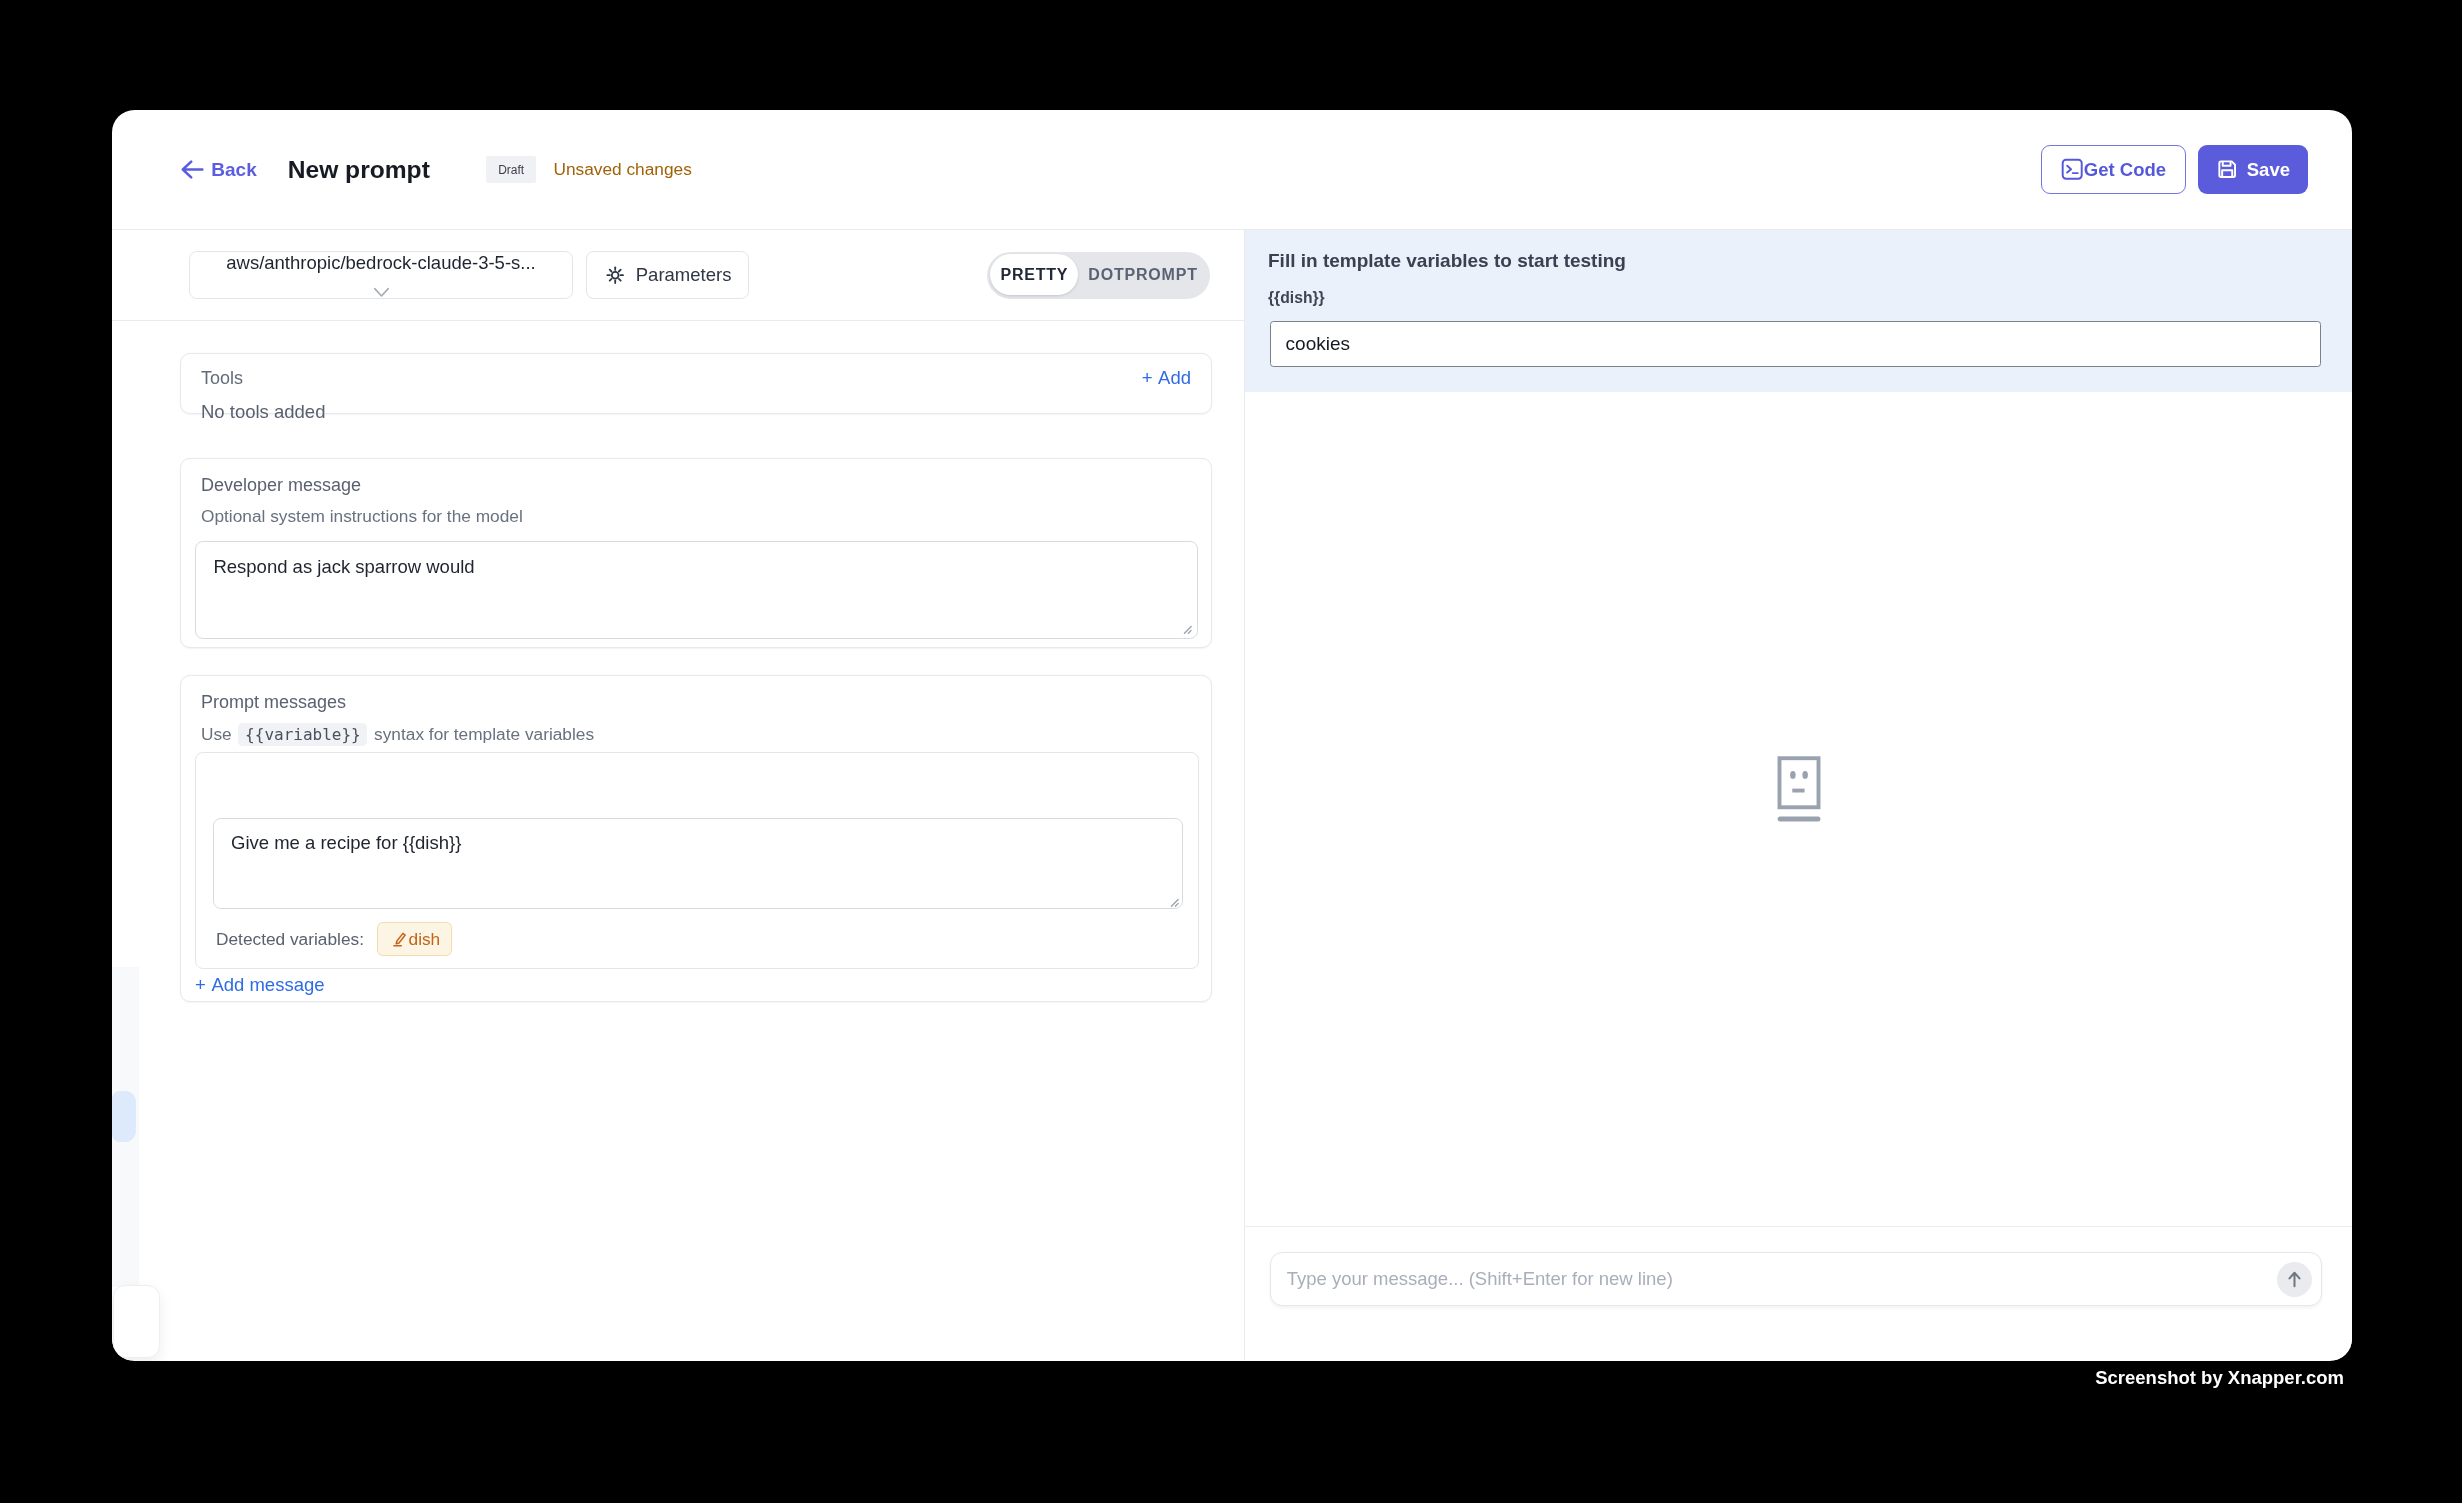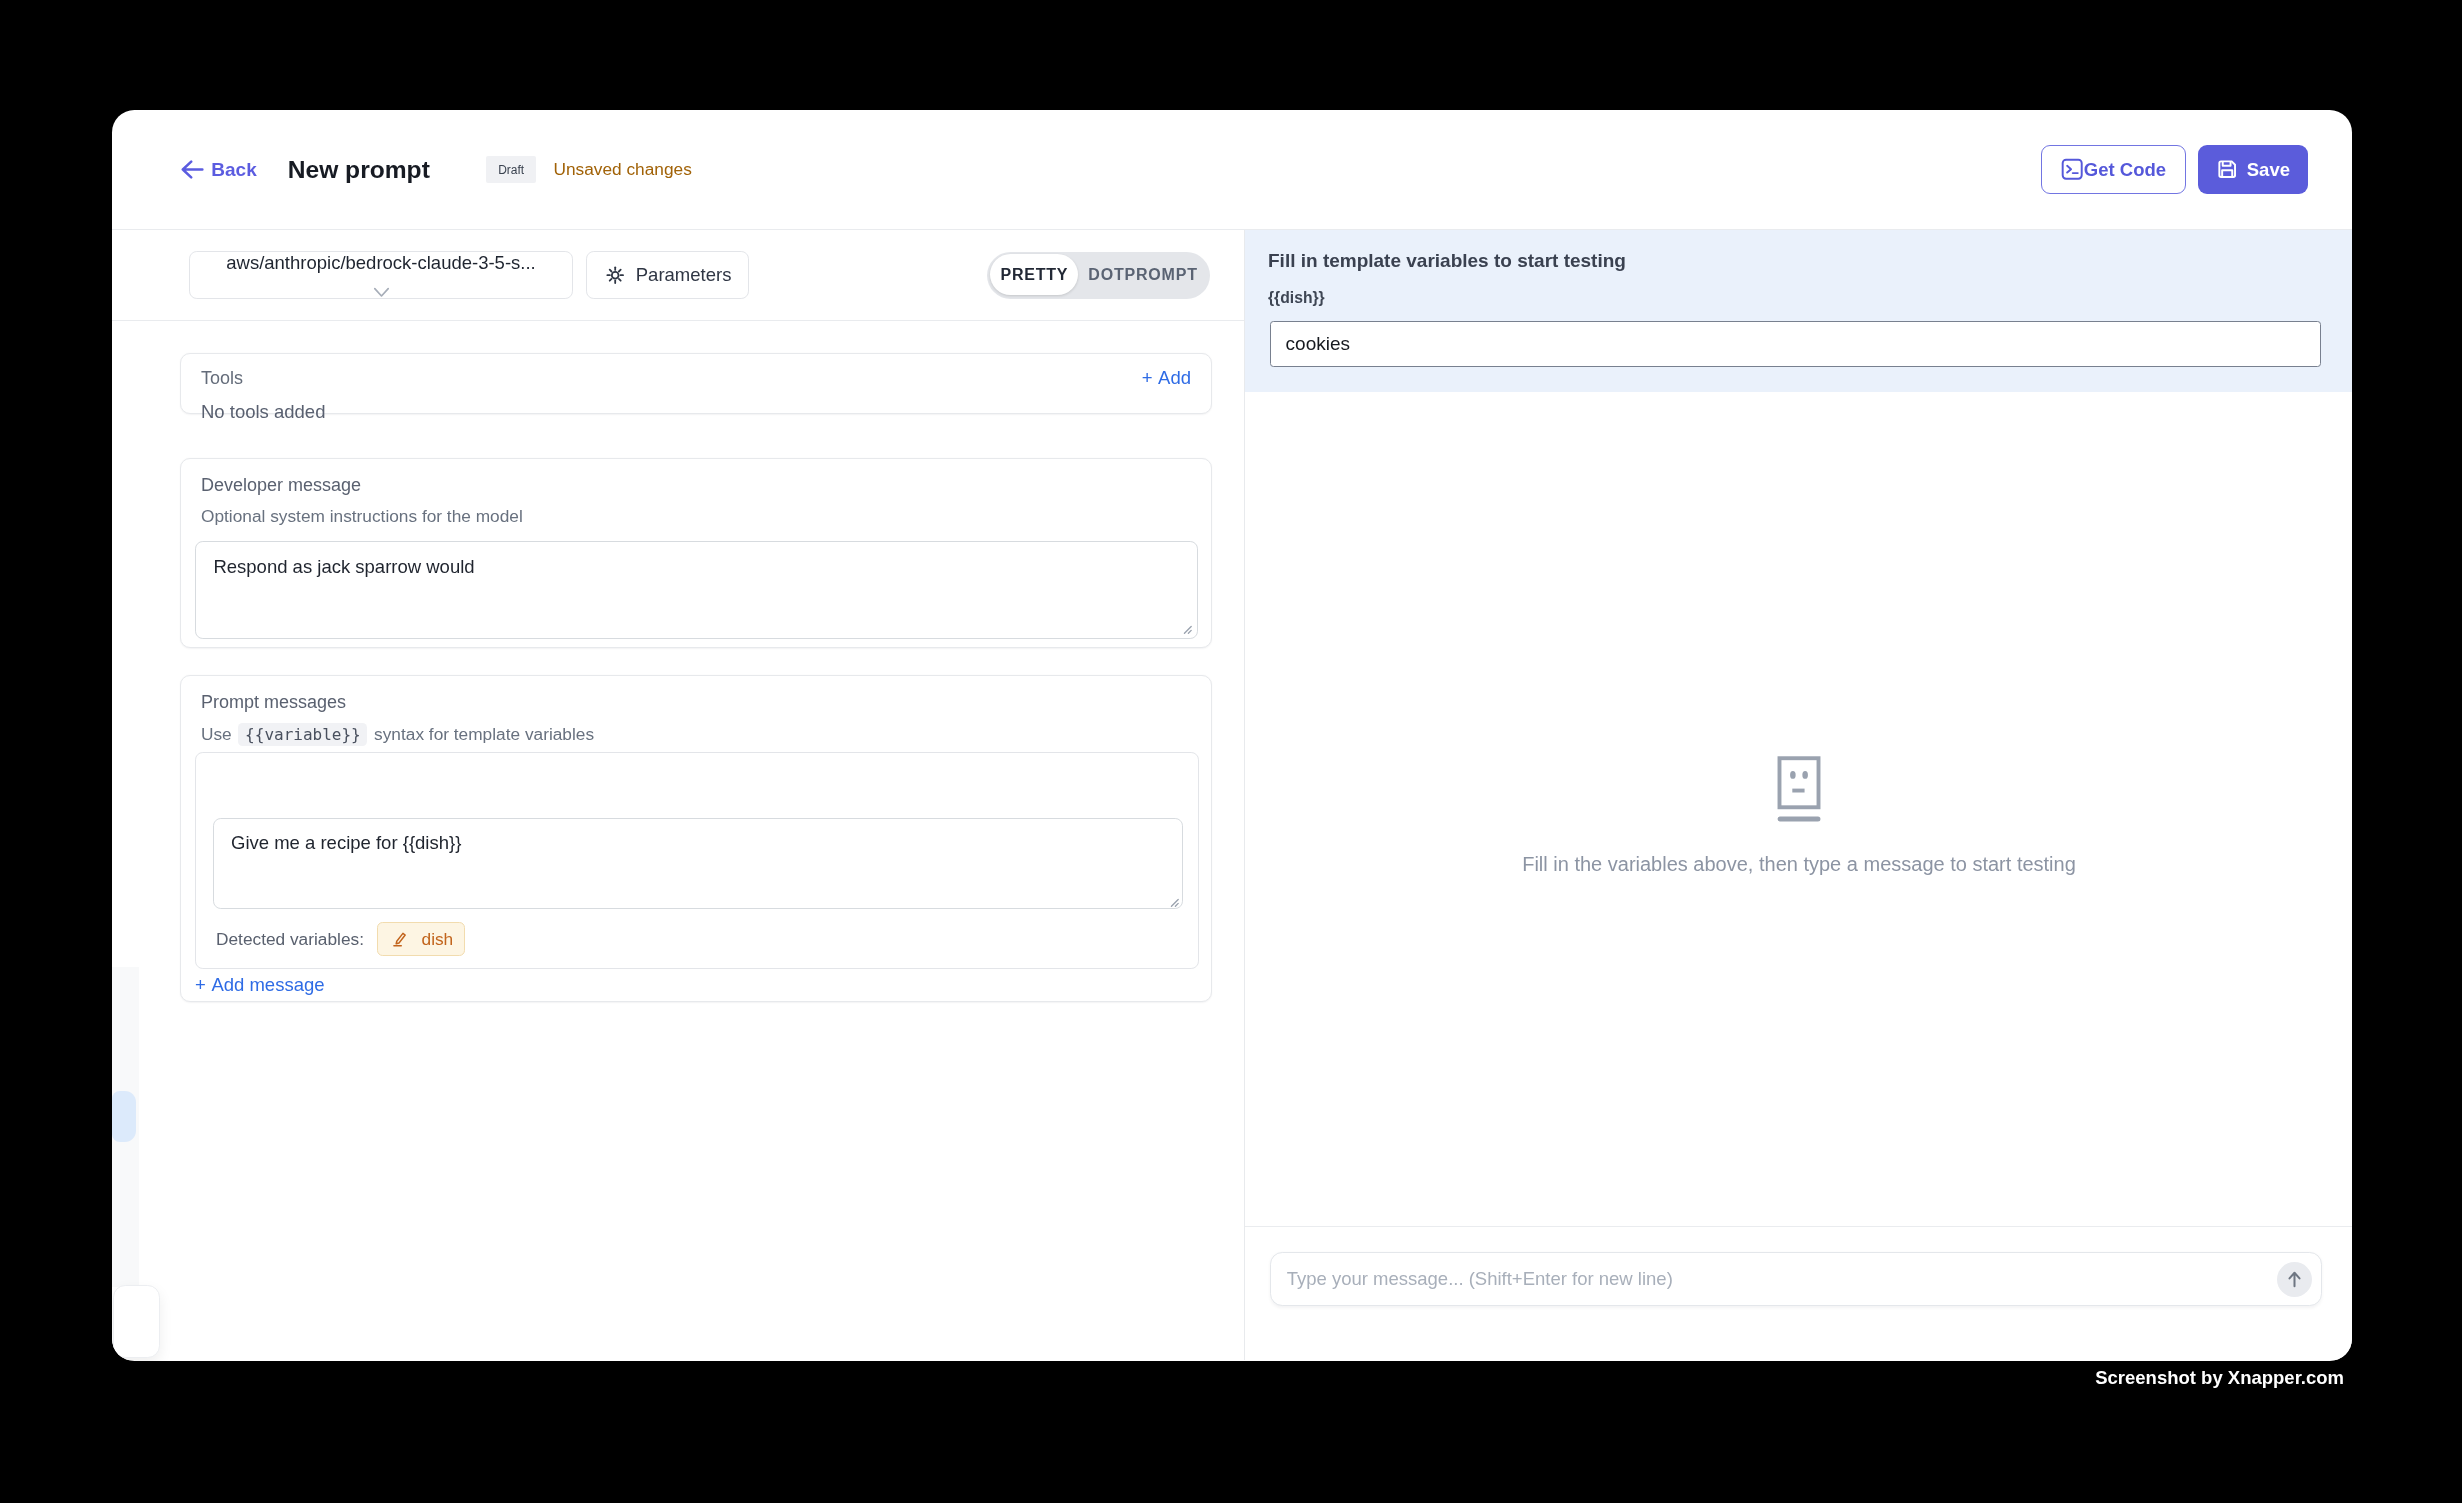--- a/index.html
+++ b/index.html
@@ -87,21 +87,21 @@
     height:57px; background:#F6F7F9; border-bottom:0.6px solid #E7E9EC;
     display:flex; align-items:center; padding:0 17px 0 20px;
   }
   .role-select { display:flex; align-items:center; gap:31px; cursor:pointer; }
   .role-select .val { font-size:19px; color:#1C212B; }
   .drag-handle { margin-left:auto; cursor:grab; }
   .msg-ta { position:absolute; left:17px; top:65px; width:970px; height:91px; }
   .detected-row { position:absolute; left:20px; top:169px; display:flex; align-items:center; gap:13.4px; }
   .detected-label { font-size:17.3px; color:#59606E; }
   .var-badge {
-    display:flex; align-items:center; gap:14px; background:#FDF5E3; border:1.1px solid #F2DCAE;
+    display:flex; align-items:center; gap:1px; background:#FDF5E3; border:1.1px solid #F2DCAE;
     border-radius:5.6px; padding:5.6px 11.2px; font-size:17.3px; color:#C2641C; cursor:pointer;
   }
   .add-msg { position:absolute; left:14px; top:298px; color:#2E6BE5; font-size:18.5px; font-weight:500; display:flex; gap:5.6px; align-items:center; cursor:pointer; }
   
   .edge-strip { position:absolute; left:0; top:737px; width:27px; height:320px; background:#F8F9FA; }
   .edge-bluepill { position:absolute; left:0; top:861px; width:23.5px; height:51px; background:#DCEAFB; border-radius:7.8px 11.2px 11.2px 7.8px; }
   .edge-whitebox { position:absolute; left:1.1px; top:1055px; width:47px; height:73px; background:#fff; border:0.6px solid #ECEEF1; border-radius:12.3px; box-shadow:0 5.6px 13.4px rgba(0,0,0,.07); }
   
   .right-panel { position:absolute; left:1132px; top:120px; width:1109px; height:1130px; background:#fff; border-left:0.6px solid #E8EAED; }
   .vars-section { position:absolute; left:0; top:0; width:100%; height:162px; background:#EAF1FB; }
@@ -268,21 +268,20 @@
       </div>
 
       <div class="empty-state">
         <svg width="58" height="68" viewBox="0 0 104 122" style="margin:0 auto;">
           <rect x="17" y="4" width="70" height="88" stroke="#9AA2AF" stroke-width="7" fill="none"></rect>
           <ellipse cx="41" cy="34" rx="5" ry="7" fill="#9AA2AF"></ellipse>
           <ellipse cx="63" cy="34" rx="5" ry="7" fill="#9AA2AF"></ellipse>
           <path d="M40 62 H62" stroke="#9AA2AF" stroke-width="7"></path>
           <path d="M18 113 H86" stroke="#9AA2AF" stroke-width="9" stroke-linecap="round"></path>
         </svg>
-        <div class="msg">Fill in the variables above, then type a message to start testing</div>
       </div>
 
       <div class="chat-footer">
         <div class="chat-input-wrap">
           <input class="chat-input" type="text" placeholder="Type your message... (Shift+Enter for new line)" style="">
           <button class="send-btn">
             <svg width="19" height="19" viewBox="0 0 34 34">
               <path d="M17 29 V6 M8 15 L17 5 L26 15" stroke="#6E7682" stroke-width="3.6" fill="none" stroke-linecap="round" stroke-linejoin="round"></path>
             </svg>
           </button>

